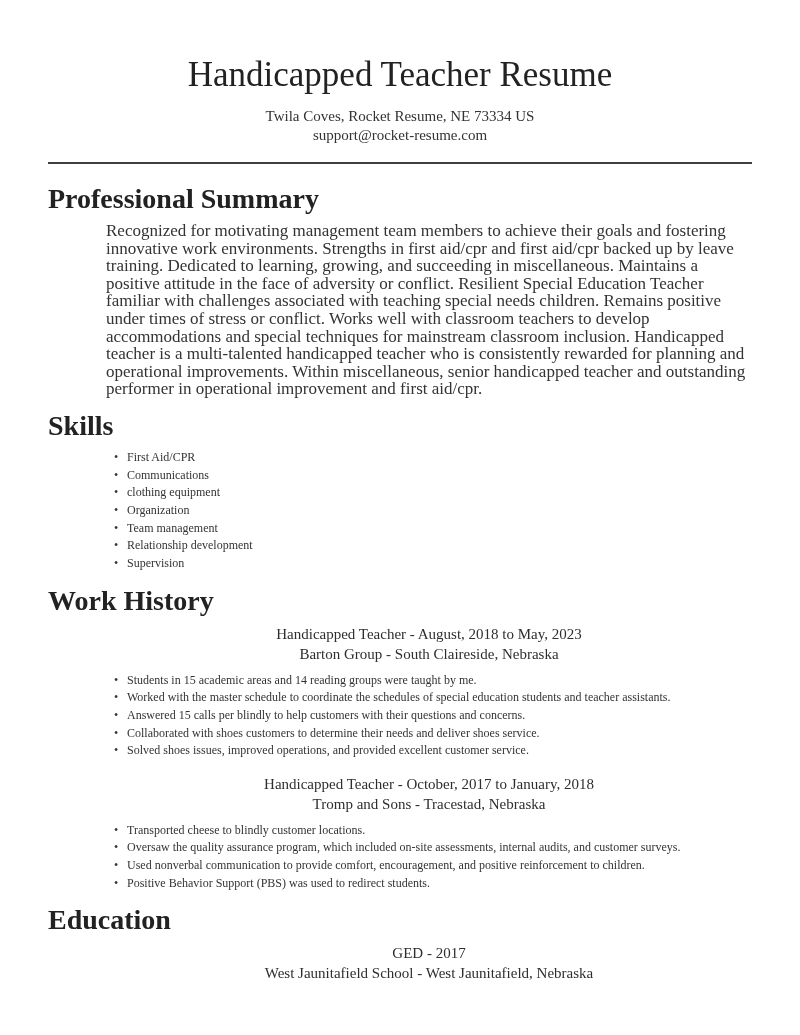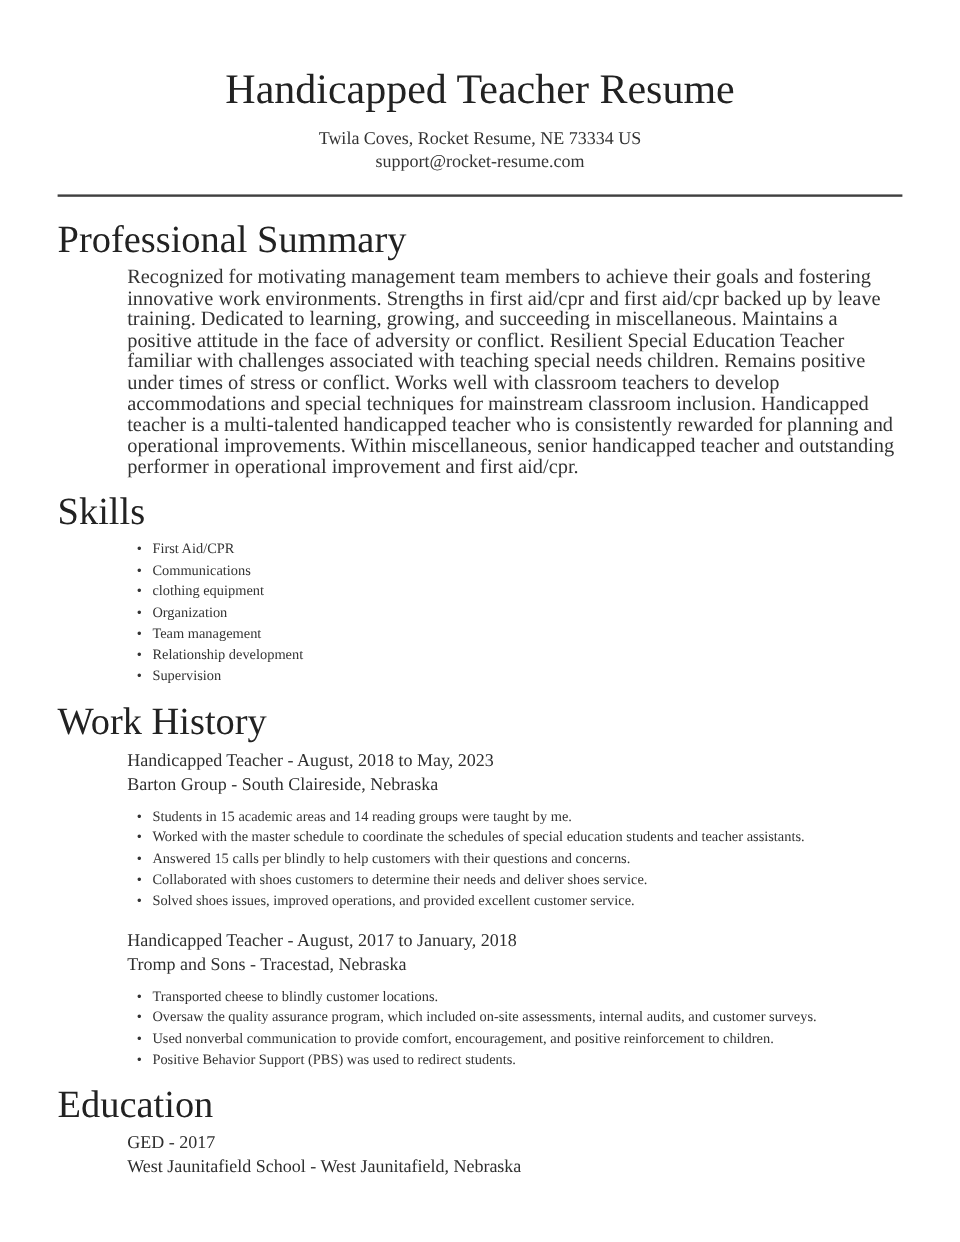--- a/index.html
+++ b/index.html
@@ -23,22 +23,22 @@
     text-align:center;
     font-size:15px; line-height:19px;
     color:#333333;
   }
   hr.rule {
     border:none;
     border-top:2px solid #3f3f3f;
     margin-top:17px;
   }
   h2.section-heading {
-    font-size:32px; line-height:30px;
-    font-weight:normal;
+    font-size:28px; line-height:30px;
+    font-weight:bold;
     color:#222222;
     margin-top:13px; margin-bottom:8px;
   }
   h2.first { margin-top:20px; }
 
   .indent { margin-left:58px; }
 
   p.summary {
     width:646px;
     font-size:17px; line-height:17.6px;
@@ -56,20 +56,21 @@
     content:"\2022";
     position:absolute; left:-13px;
   }
 
   .job { margin-top:0; }
   .job + .job { margin-top:14px; }
   .job-head, .edu-block {
     margin-left:58px;
     font-size:15px; line-height:20px;
     color:#2e2e2e;
+    text-align:center;
   }
   ul.bullets {
     margin-top:8px;
     padding-left:79px;
     width:704px;
     font-family:Liberation Serif, serif;
   }
   ul.bullets li { line-height:17.6px; }
 </style>
 </head>
@@ -118,21 +119,21 @@
         <li>Students in 15 academic areas and 14 reading groups were taught by me.</li>
         <li>Worked with the master schedule to coordinate the schedules of special education students and teacher assistants.</li>
         <li>Answered 15 calls per blindly to help customers with their questions and concerns.</li>
         <li>Collaborated with shoes customers to determine their needs and deliver shoes service.</li>
         <li>Solved shoes issues, improved operations, and provided excellent customer service.</li>
       </ul>
     </div>
 
     <div class="job">
       <div class="job-head">
-        <div>Handicapped Teacher - August, 2017 to January, 2018</div>
+        <div>Handicapped Teacher - October, 2017 to January, 2018</div>
         <div>Tromp and Sons - Tracestad, Nebraska</div>
       </div>
       <ul class="bullets">
         <li>Transported cheese to blindly customer locations.</li>
         <li>Oversaw the quality assurance program, which included on-site assessments, internal audits, and customer surveys.</li>
         <li>Used nonverbal communication to provide comfort, encouragement, and positive reinforcement to children.</li>
         <li>Positive Behavior Support (PBS) was used to redirect students.</li>
       </ul>
     </div>
   </section>

